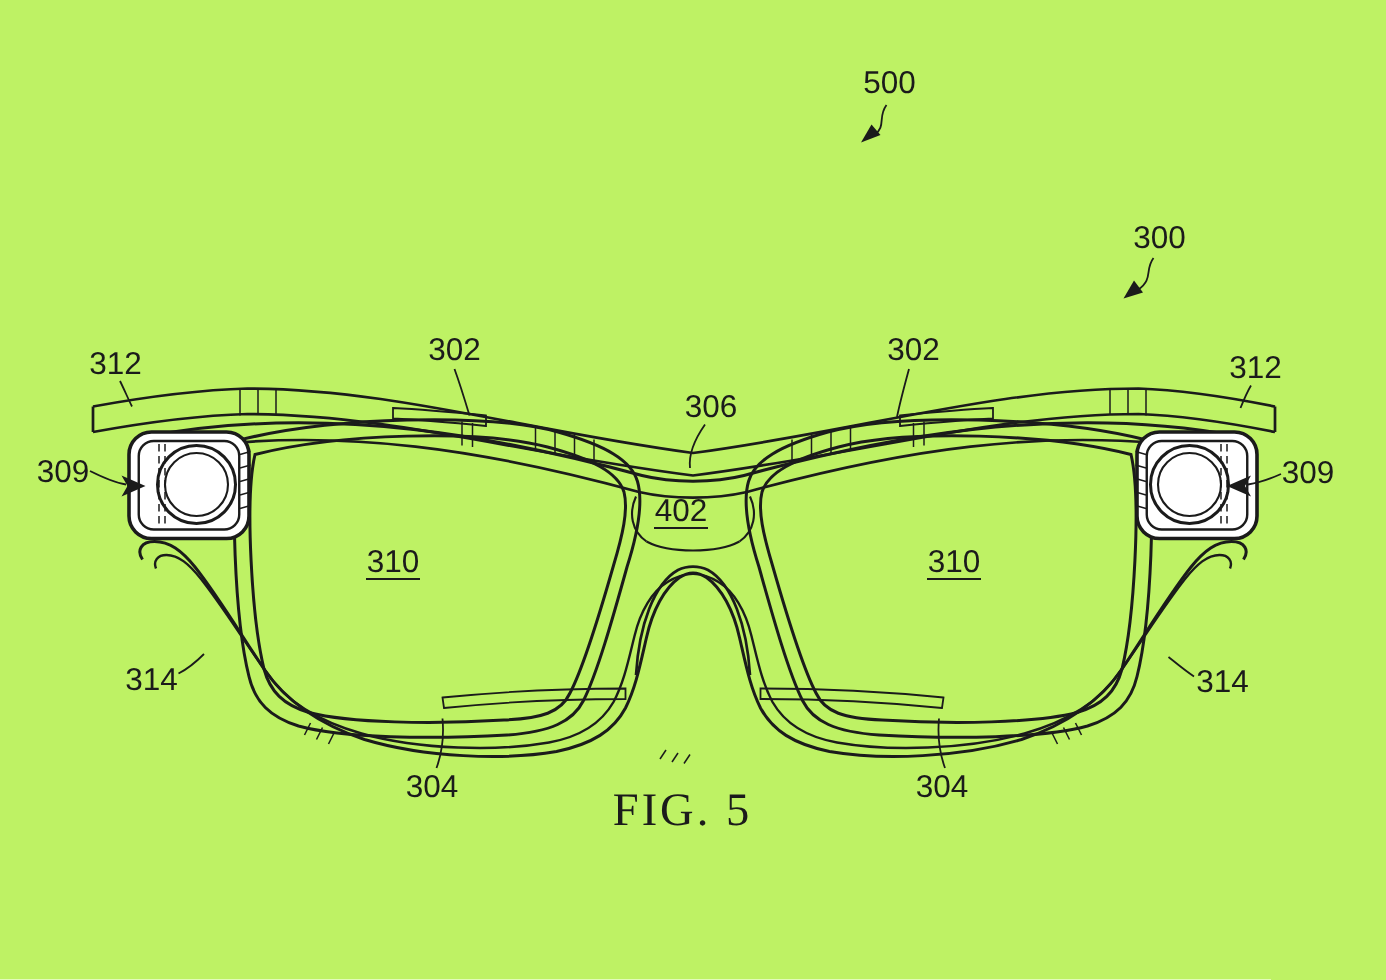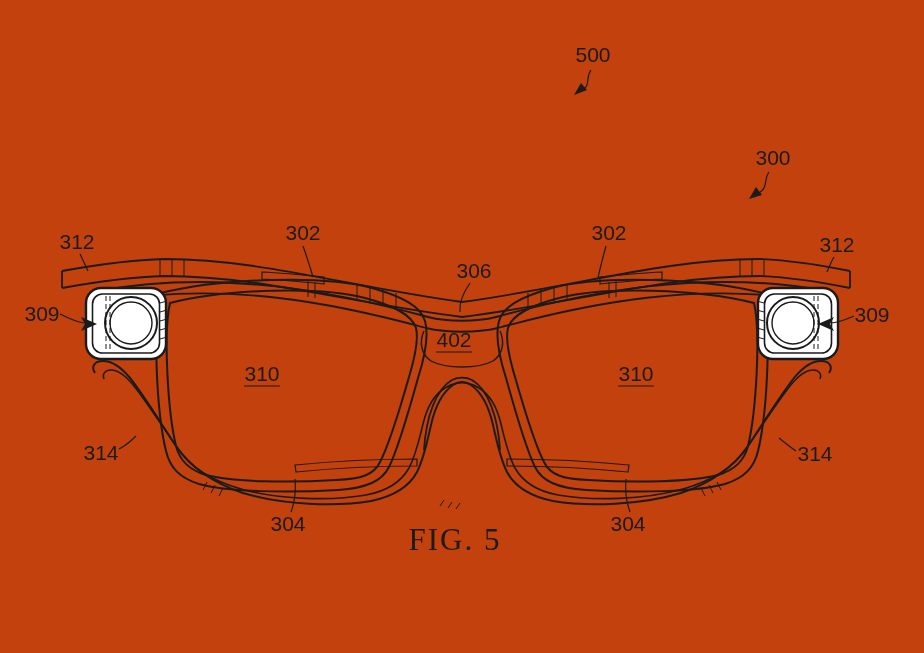--- a/index.html
+++ b/index.html
@@ -1,17 +1,17 @@
 <!DOCTYPE html>
 <html><head>
 <meta charset="utf-8">
 <style>
   html,body{margin:0;padding:0;background:#ffffff;}
   .page{
-    width:924px;height:653px;position:relative;background:#c2410c;overflow:hidden;
+    width:924px;height:653px;position:relative;background:#bef264;overflow:hidden;
     font-family:"Liberation Sans",sans-serif;
   }
   svg{display:block;}
   .ink{stroke:#1b1b1b;fill:none;}
   .w25{stroke-width:2.4;} .w2{stroke-width:2;} .w18{stroke-width:1.8;}
   .w16{stroke-width:1.6;} .w14{stroke-width:1.4;} .w12{stroke-width:1.2;} .w1{stroke-width:1;}
   .whitefill{fill:#ffffff;stroke:#1b1b1b;}
   .solidink{fill:#1b1b1b;stroke:none;}
   .ref-label{
     font-family:"Liberation Sans",sans-serif;font-size:21px;fill:#1b1b1b;

